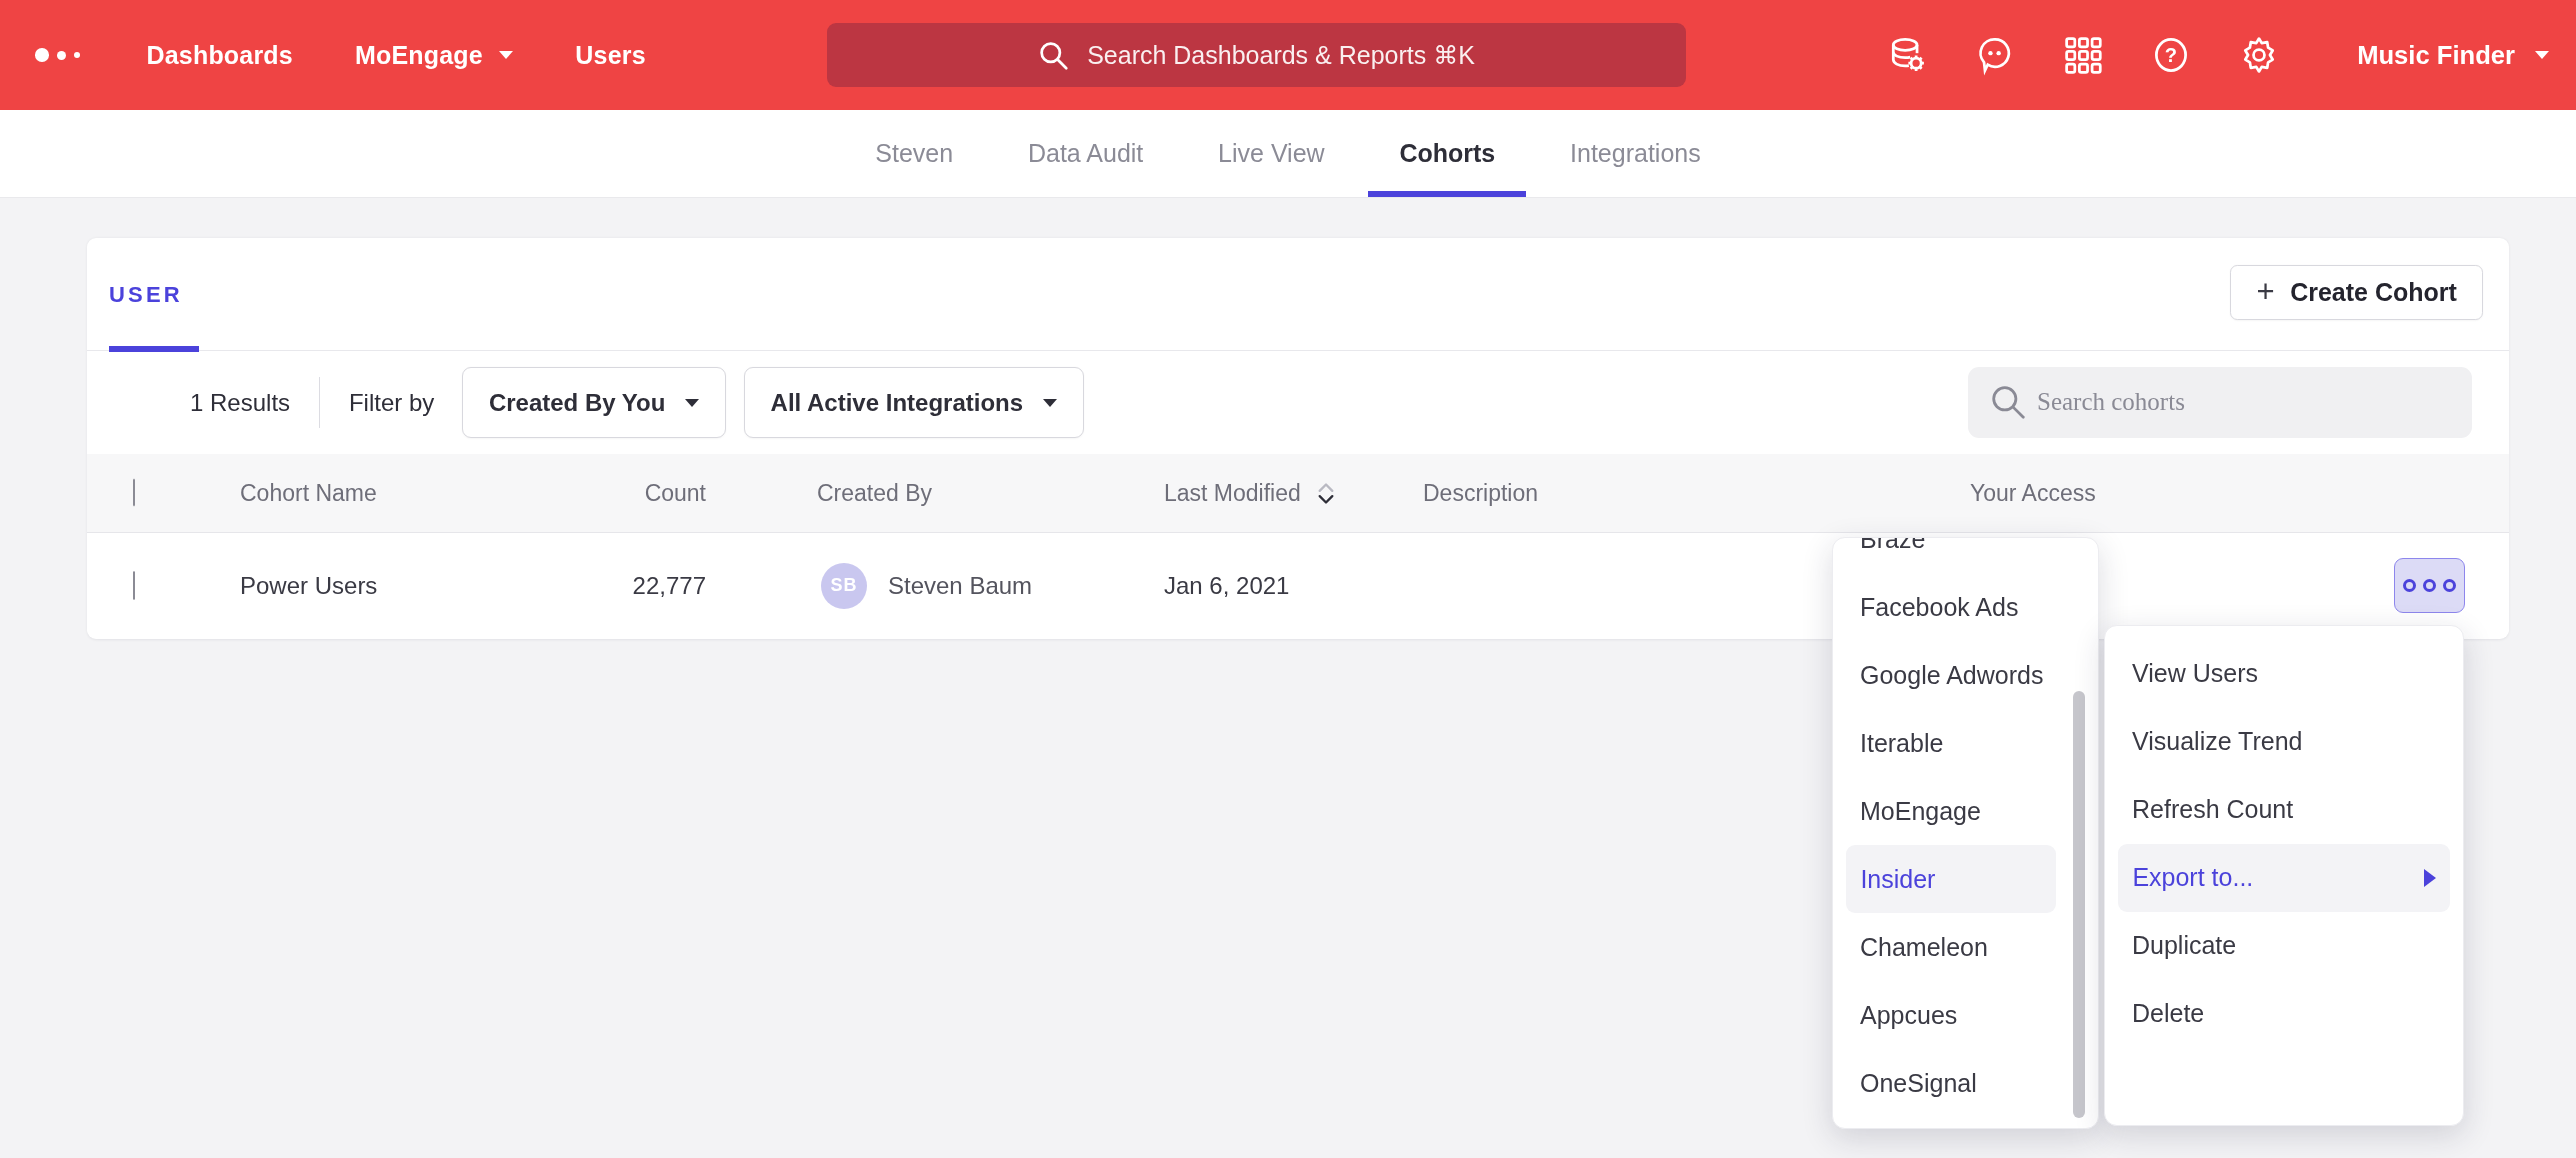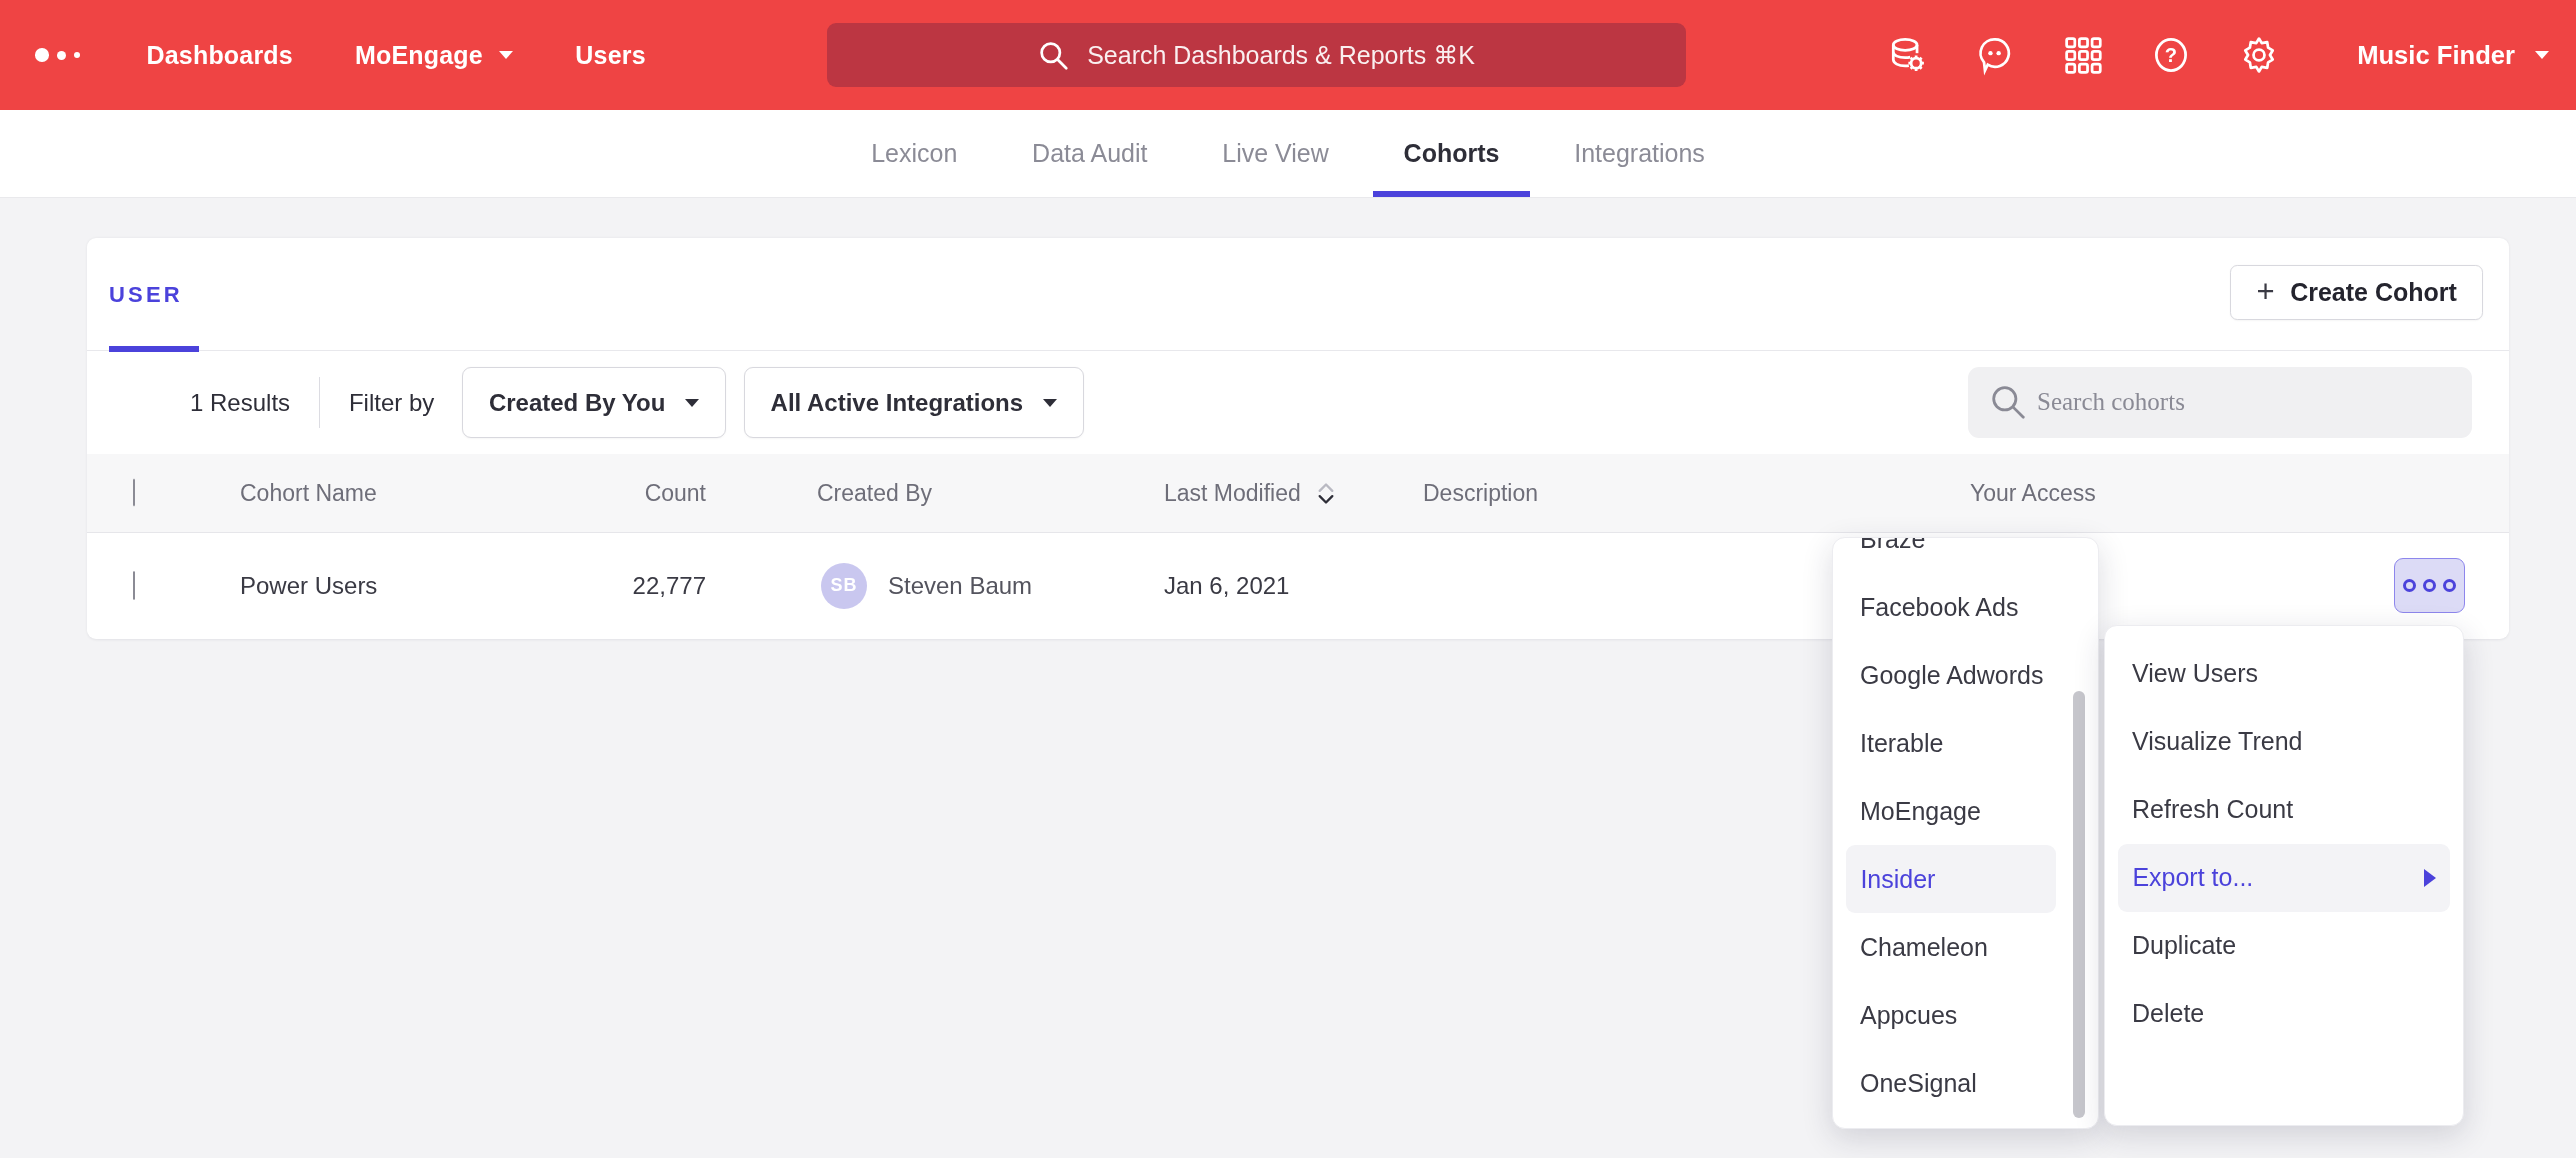--- a/index.html
+++ b/index.html
@@ -167,21 +167,21 @@
         </svg>
       </span>
       <span class="workspace">
         <span class="wname">Music Finder</span>
         <span class="caret-down"></span>
       </span>
     </div>
   </header>
 
   <div class="subnav">
-    <span class="tab">Lexicon</span>
+    <span class="tab">Steven</span>
     <span class="tab">Data Audit</span>
     <span class="tab">Live View</span>
     <span class="tab active">
       <span>Cohorts</span>
       <span class="tab-bar"></span>
     </span>
     <span class="tab">Integrations</span>
   </div>
 
   <div class="card">

